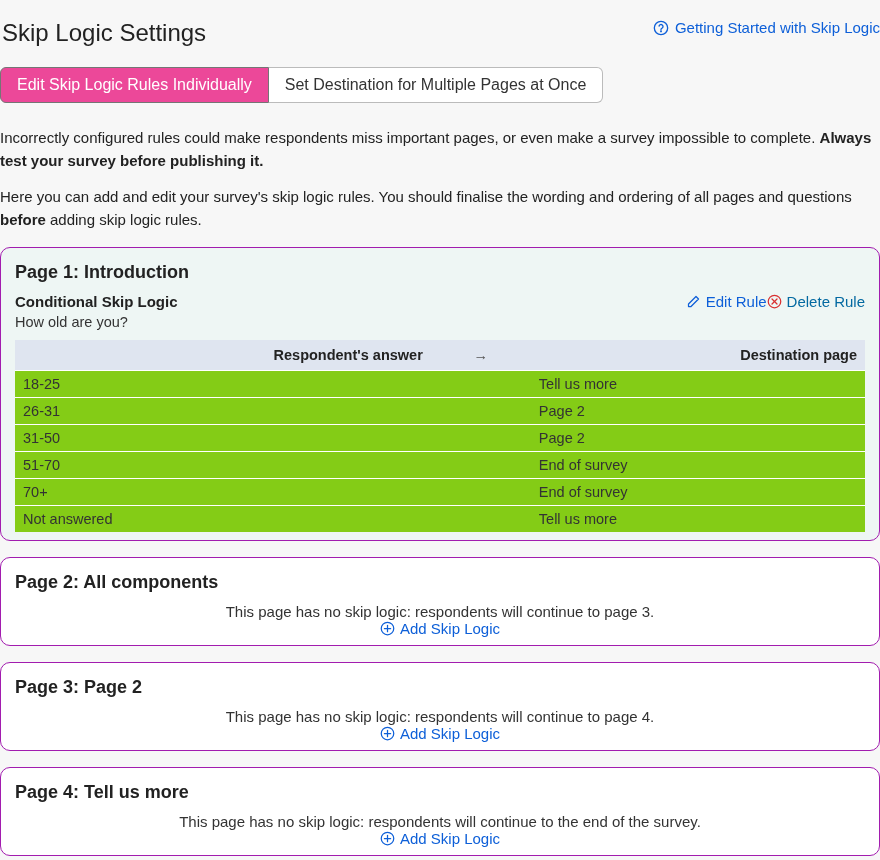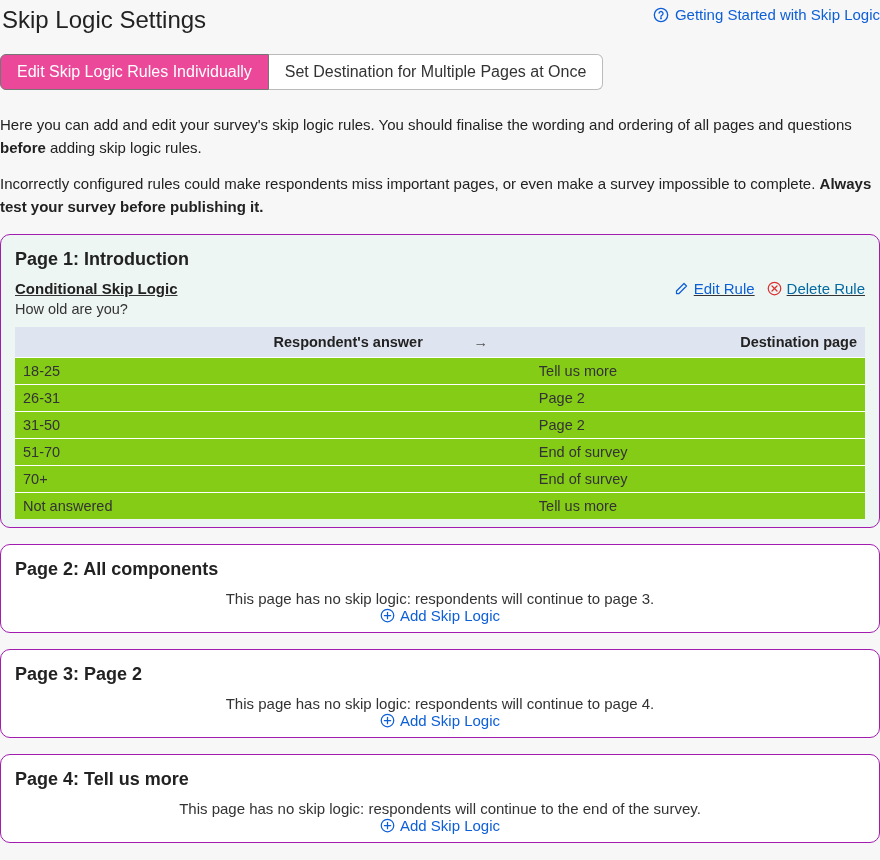--- a/index.html
+++ b/index.html
@@ -7,21 +7,21 @@
     font-family: -apple-system, BlinkMacSystemFont, "Segoe UI", Helvetica, Arial, sans-serif;
     font-size: 15px;
     color: #333;
     background: #f7f7f7;
     width: 880px;
   }
   .header-row {
     display: flex;
     justify-content: space-between;
     align-items: flex-start;
-    padding: 6px 0 0 0;
+    padding: 19px 0 0 0;
   }
   h1 {
     font-size: 24px;
     font-weight: 500;
     color: #222;
     padding: 0 0 0 2px;
   }
   .help-link {
     color: #0d5fd8;
     font-size: 15px;
@@ -74,30 +74,29 @@
   .page-title {
     font-size: 18px;
     font-weight: 700;
     color: #222;
     margin-bottom: 10px;
   }
   .rule-header {
     display: flex;
     justify-content: space-between;
     align-items: center;
-    text-decoration: underline;
   }
   .rule-type {
     font-size: 15px;
     font-weight: 700;
     color: #222;
   }
   .rule-actions {
     display: flex;
-    gap: 12px;
+    gap: 0;
   }
   .action-link {
     display: inline-flex;
     align-items: center;
     gap: 5px;
     text-decoration: none;
     font-size: 15px;
     cursor: pointer;
   }
   .action-edit { color: #0d5fd8; }
@@ -169,24 +168,24 @@
   </a>
 </div>
 
 <div class="tab-row">
   <div class="tab active">Edit Skip Logic Rules Individually</div>
   <div class="tab inactive">Set Destination for Multiple Pages at Once</div>
 </div>
 
 <div class="intro">
   <p>
-    <span>Here you can add and edit your survey's skip logic rules. You should finalise the wording and ordering of all pages and questions </span><b>before</b><span> adding skip logic rules.</span>
+    <span>Incorrectly configured rules could make respondents miss important pages, or even make a survey impossible to complete. </span><b>Always test your survey before publishing it.</b>
   </p>
   <p>
-    <span>Incorrectly configured rules could make respondents miss important pages, or even make a survey impossible to complete. </span><b>Always test your survey before publishing it.</b>
+    <span>Here you can add and edit your survey's skip logic rules. You should finalise the wording and ordering of all pages and questions </span><b>before</b><span> adding skip logic rules.</span>
   </p>
 </div>
 
 <div class="page-card conditional">
   <div class="page-title">Page 1: Introduction</div>
   <div class="rule-header">
     <div class="rule-type">Conditional Skip Logic</div>
     <div class="rule-actions">
       <a class="action-link action-edit">
         <span class="icon">

